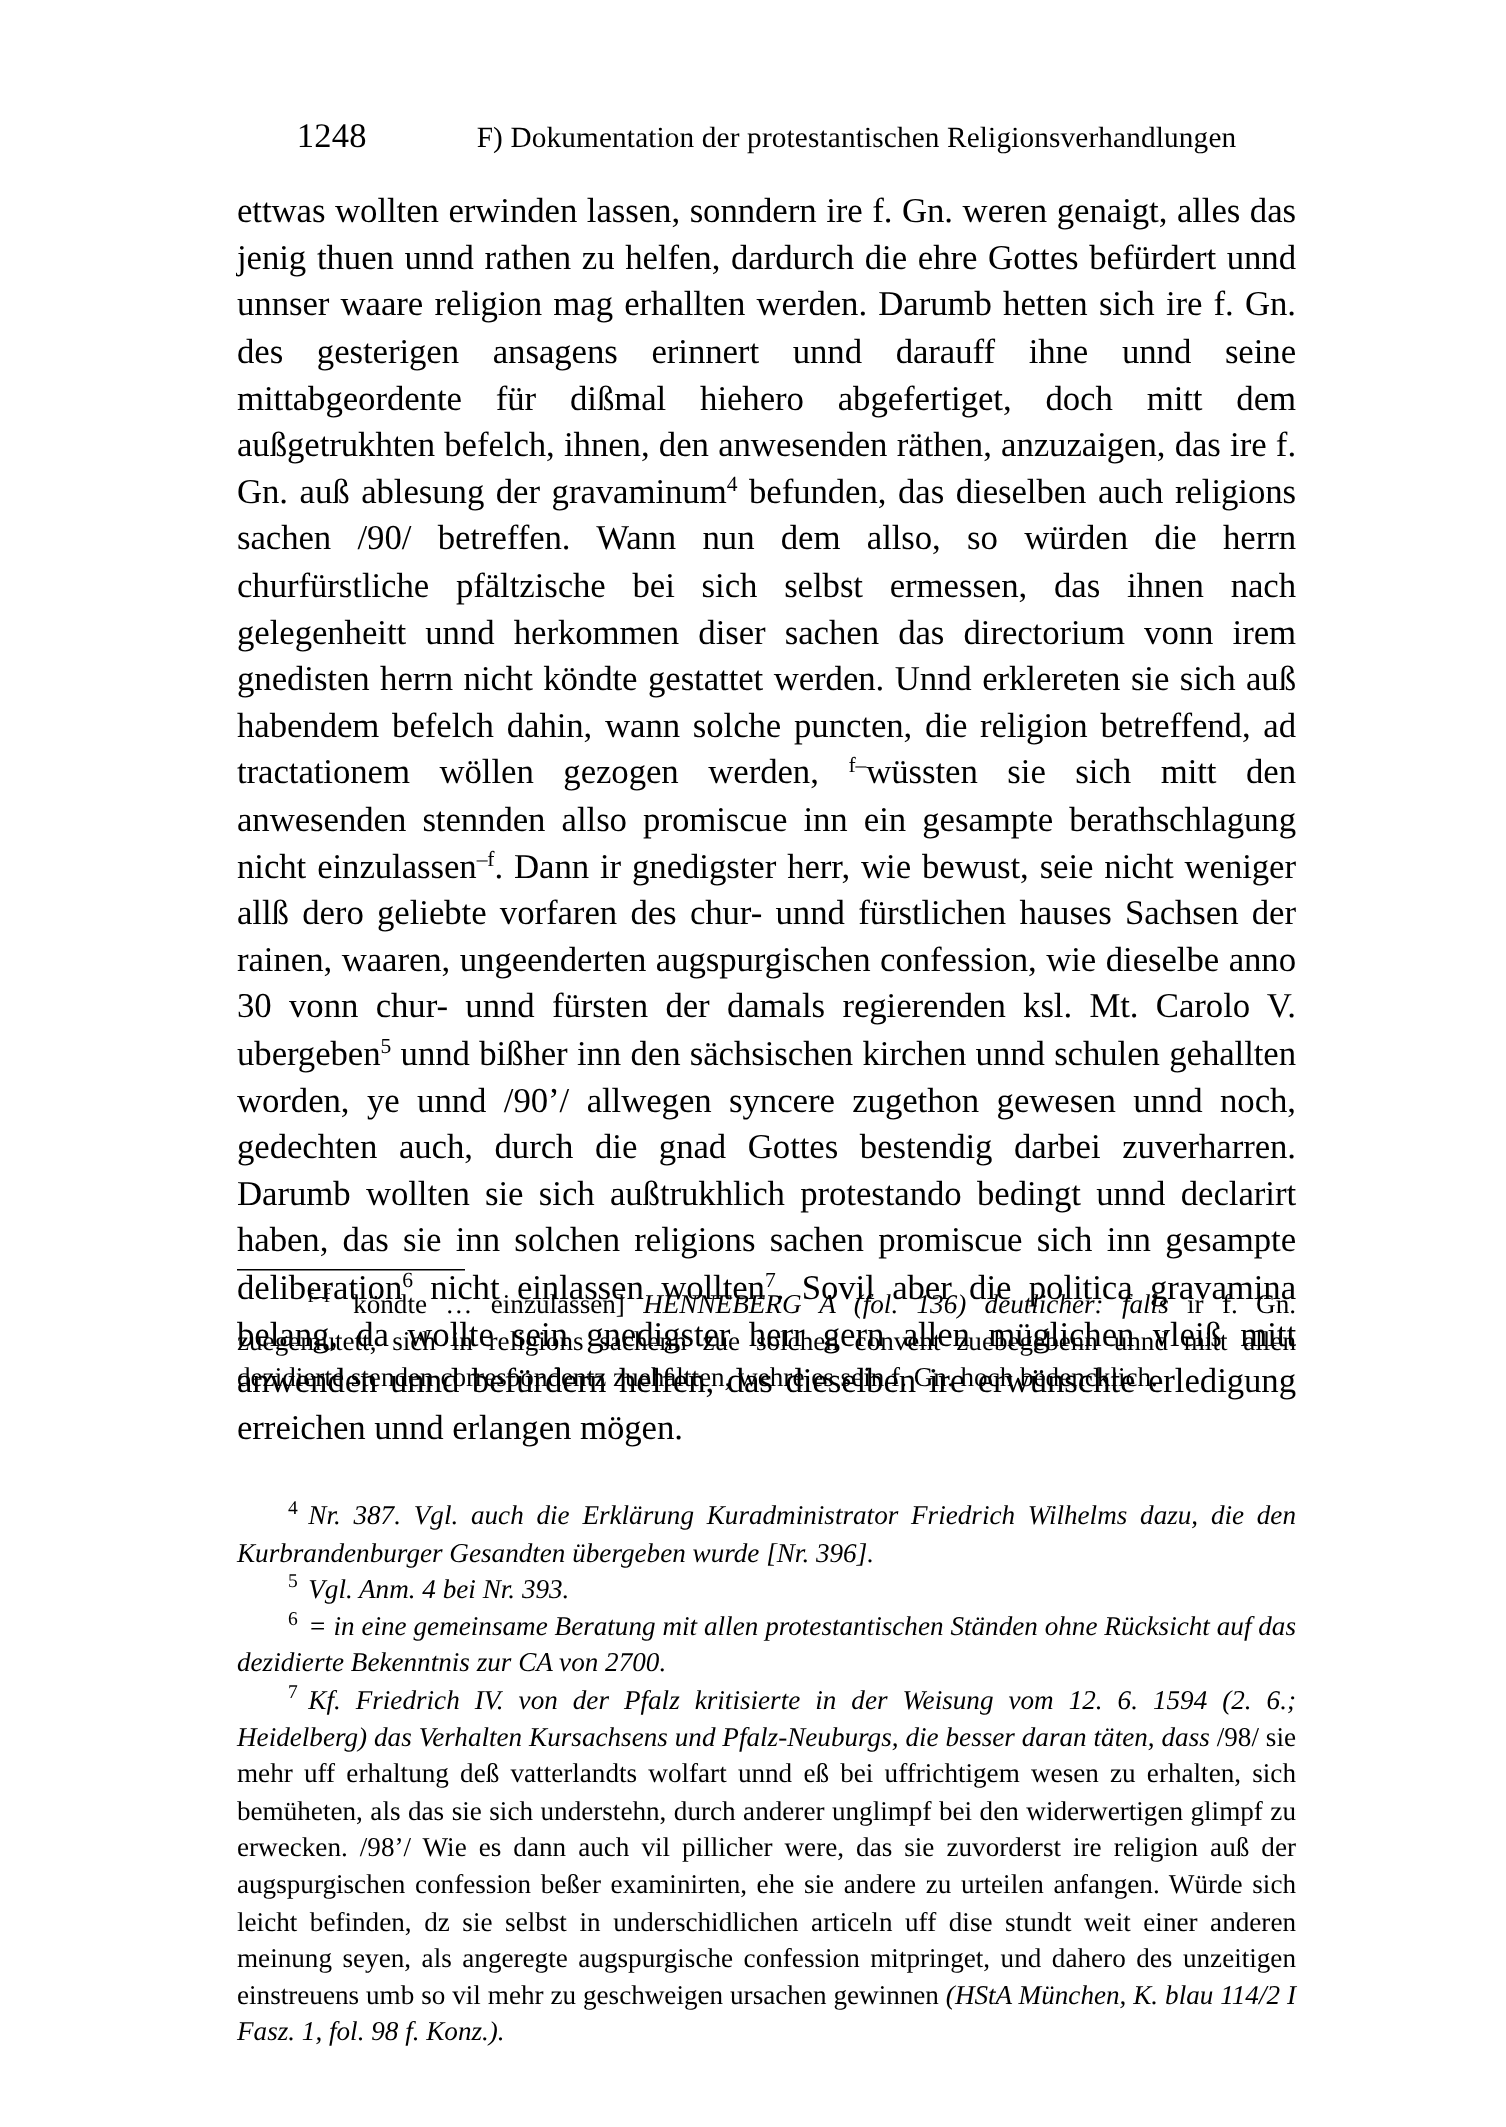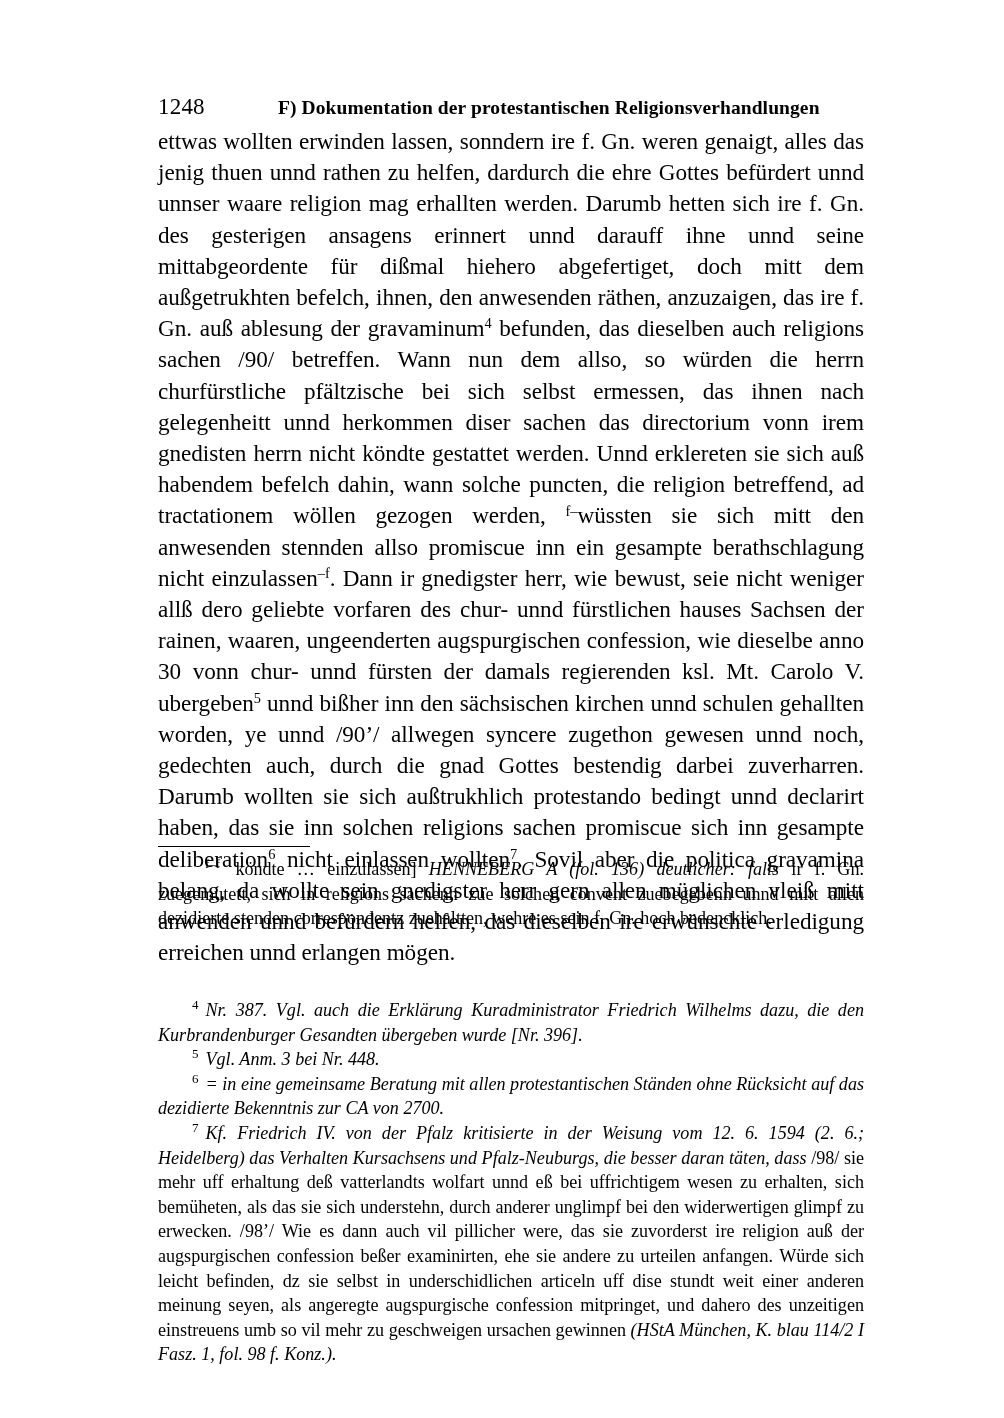--- a/index.html
+++ b/index.html
@@ -14,37 +14,37 @@
     background: #ffffff;
     font-family: "Liberation Serif", "DejaVu Serif", serif;
     color: #000000;
     box-sizing: border-box;
     overflow: hidden;
   }
 
   
   .runhead {
     position: absolute;
-    top: 94px;
+    top: 78px;
     left: 158px;
     width: 706px;
     height: 26px;
     display: flex;
     align-items: baseline;
+    justify-content: center;
   }
   .runhead .folio {
     font-size: 23px;
     letter-spacing: 0.2px;
     width: 120px;
     flex: none;
   }
   .runhead .title {
     font-size: 19.5px;
     letter-spacing: 0.1px;
-    font-weight: bold;
   }
 
   
   .body-block {
     position: absolute;
     top: 126px;
     left: 158px;
     width: 706px;
   }
   .body-block p {
@@ -141,18 +141,18 @@
   </div>
 
   <div class="sep-rule"></div>
 
   <div class="apparatus">
     <p><span class="sigil">f–f</span><span> köndte … einzulassen] </span><em>HENNEBERG A (fol. 136) deutlicher: falls</em><span> ir f. Gn. zuegemutett, sich in religions sachenn zue solchen convent zuebegebenn unnd mitt allen dezidierte stenden correspondentz zuehaltten, wehre es sein f. Gn. hoch bedencklich.</span></p>
   </div>
 
   <div class="footnotes">
     <p><span class="fn-num">4</span><em>Nr. 387. Vgl. auch die Erklärung Kuradministrator Friedrich Wilhelms dazu, die den Kurbrandenburger Gesandten übergeben wurde [Nr. 396].</em></p>
-    <p><span class="fn-num">5</span><em>Vgl. Anm. 3 bei Nr. 448.</em></p>
+    <p><span class="fn-num">5</span><em>Vgl. Anm. 4 bei Nr. 393.</em></p>
     <p><span class="fn-num">6</span><em>= in eine gemeinsame Beratung mit allen protestantischen Ständen ohne Rücksicht auf das dezidierte Bekenntnis zur CA von 2700.</em></p>
     <p class="fn-last"><span class="fn-num">7</span><em>Kf. Friedrich IV. von der Pfalz kritisierte in der Weisung vom 12. 6. 1594 (2. 6.; Heidelberg) das Verhalten Kursachsens und Pfalz-Neuburgs, die besser daran täten, dass</em><span> /98/ sie mehr uff erhaltung deß vatterlandts wolfart unnd eß bei uffrichtigem wesen zu erhalten, sich bemüheten, als das sie sich understehn, durch anderer unglimpf bei den widerwertigen glimpf zu erwecken. /98’/ Wie es dann auch vil pillicher were, das sie zuvorderst ire religion auß der augspurgischen confession beßer examinirten, ehe sie andere zu urteilen anfangen. Würde sich leicht befinden, dz sie selbst in underschidlichen articeln uff dise stundt weit einer anderen meinung seyen, als angeregte augspurgische confession mitpringet, und dahero des unzeitigen einstreuens umb so vil mehr zu geschweigen ursachen gewinnen </span><em>(HStA München, K. blau 114/2 I Fasz. 1, fol. 98 f. Konz.).</em></p>
   </div>
 
 </div>
 
 </body></html>

